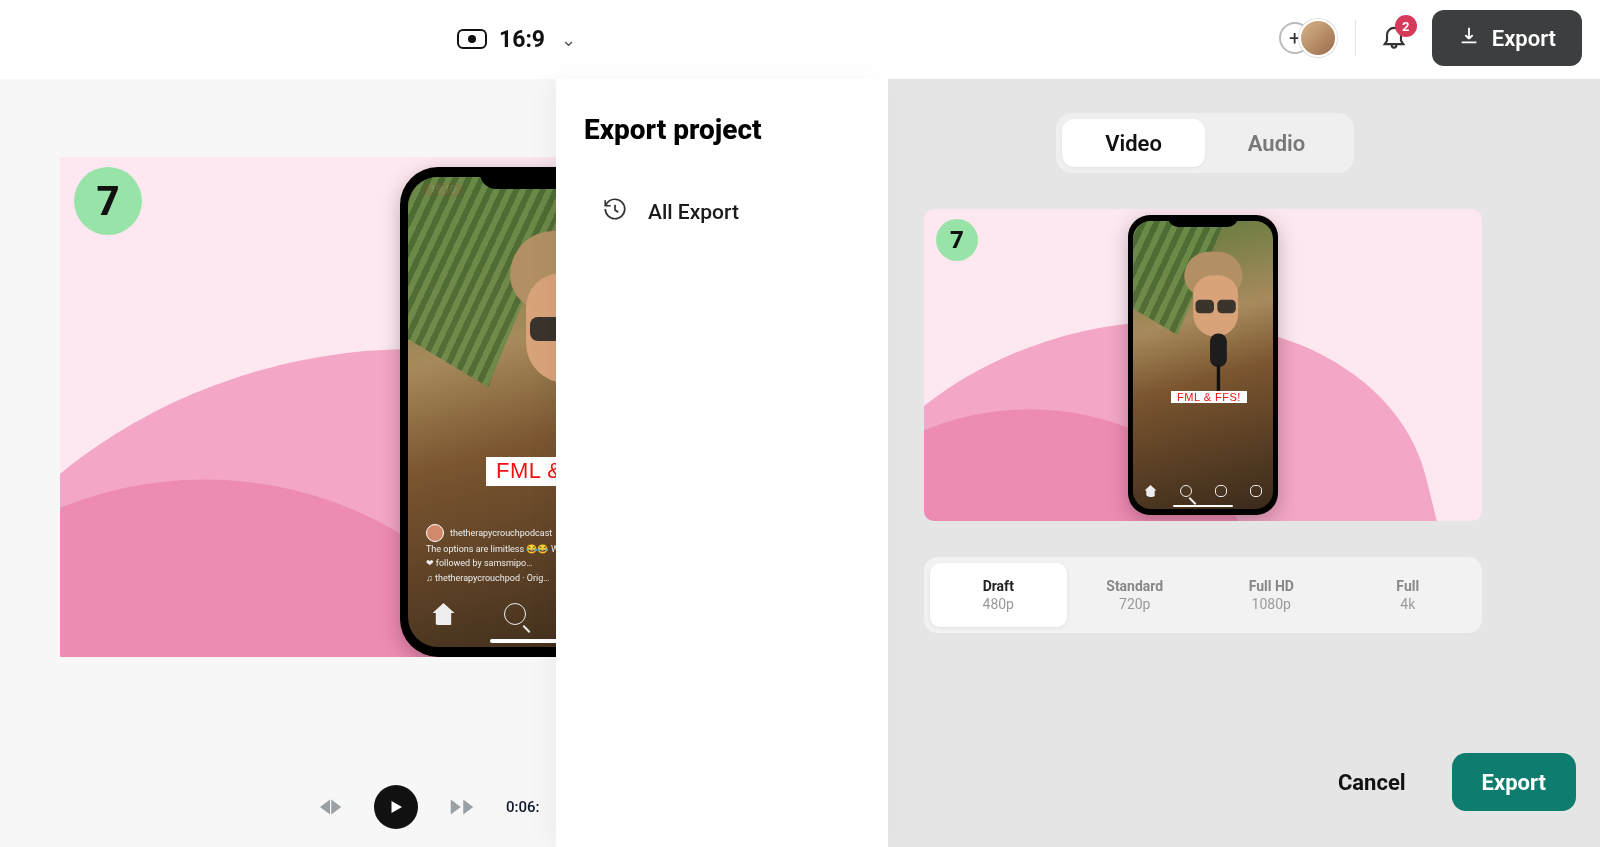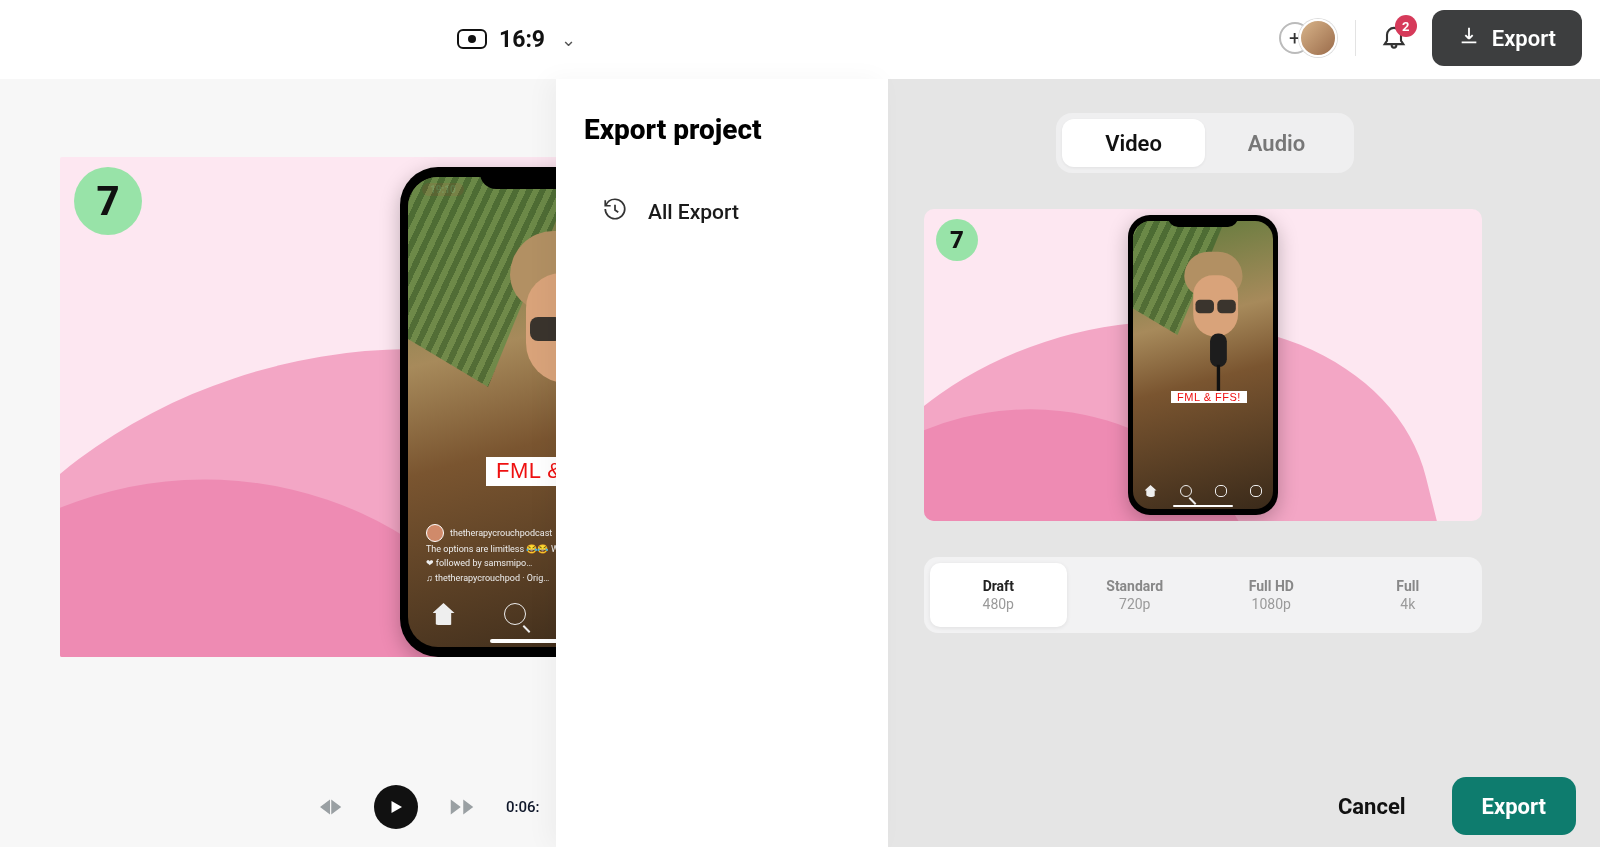--- a/index.html
+++ b/index.html
@@ -97,21 +97,21 @@
   .mini-phone .tabbar .ico{ width:12px;height:12px; border-width:1.2px;}
   .mini-phone .homebar{ width:60px; height:2px; bottom:2px;}
 
   .quality{ position:absolute; left:36px; top:478px; width:558px; height:76px; background:#f2f2f3; border-radius:14px; display:flex; padding:6px;}
   .quality .opt{ flex:1; display:flex; flex-direction:column; align-items:center; justify-content:center; border-radius:10px; cursor:pointer;}
   .quality .opt.active{ background:#fff; box-shadow:0 1px 4px rgba(0,0,0,.08);}
   .quality .lbl{ font-size:14px; font-weight:700; color:#222;}
   .quality .opt:not(.active) .lbl{ color:#888;}
   .quality .sub{ font-size:14px; color:#9a9a9a; margin-top:2px;}
 
-  .buttons{ position:absolute; right:24px; bottom:12px; display:flex; gap:16px; align-items:center;}
+  .buttons{ position:absolute; right:24px; bottom:36px; display:flex; gap:16px; align-items:center;}
   .btn{ height:58px; border-radius:14px; padding:0 30px; font-size:22px; font-weight:700; display:flex; align-items:center; cursor:pointer;}
   .btn.cancel{ background:transparent; color:#111;}
   .btn.primary{ background:#0e7c6e; color:#fff;}
 
   
   .canvas-area { z-index:1; }
 </style>
 </head>
 <body>
 

